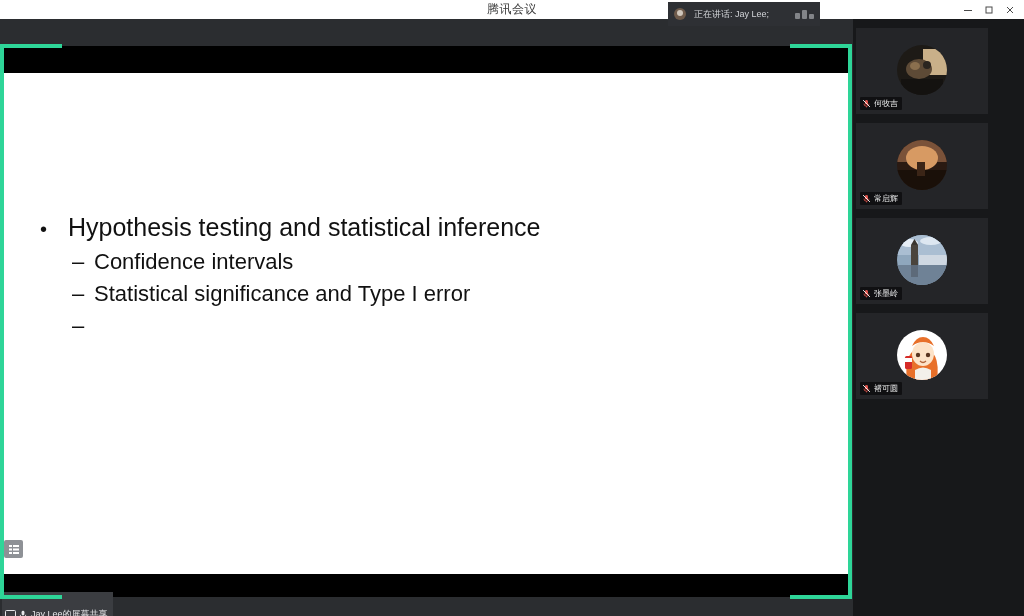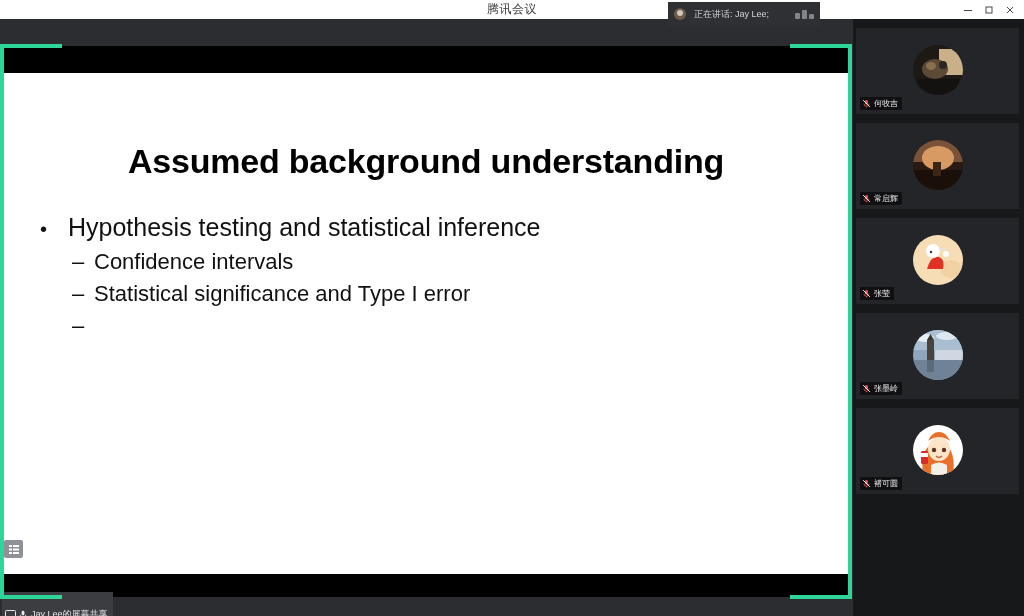--- a/index.html
+++ b/index.html
@@ -196,21 +196,21 @@
   .panel {
     position: absolute;
     left: 853px; top: 19px;
     width: 171px; height: 597px;
     background: #17181a;
     padding: 9px 0 0 3px;
     box-sizing: border-box;
   }
   .tile {
     position: relative;
-    width: 163px;
+    width: 132px;
     height: 86px;
     background: #242528;
     margin-bottom: 9px;
     overflow: hidden;
   }
   .tile-avatar {
     position: absolute;
     left: 50%; top: 50%;
     transform: translate(-50%, -52%);
     width: 50px; height: 50px;
@@ -296,21 +296,20 @@
       <i></i>
       <i></i>
     </span>
 </div>
 
 <div class="stage">
 
   <div class="share-frame">
 
     <div class="slide">
-      <div class="slide-title">Assumed background understanding</div>
 
       <div class="bullets">
         <div class="bullet-l1">
           <span class="mark">•</span>
           <span>Hypothesis testing and statistical inference</span>
         </div>
         <div class="bullet-l2">
           <span class="mark">–</span>
           <span>Confidence intervals</span>
         </div>
@@ -396,42 +395,20 @@
       <svg class="mic-icon" viewBox="0 0 10 10">
         <rect x="3.4" y="1.2" width="3.2" height="5" rx="1.6" fill="#e8554d"></rect>
         <path d="M2.2 5.2a2.8 2.8 0 0 0 5.6 0" stroke="#e8554d" stroke-width="0.9" fill="none"></path>
         <path d="M5 8v1.3" stroke="#e8554d" stroke-width="0.9"></path>
         <path d="M1.2 1.2 L8.8 8.8" stroke="#ffffff" stroke-width="1"></path>
       </svg>
       <span class="tile-name-text">常启辉</span>
     </div>
   </div>
 
-  <div class="tile">
-    <div class="tile-avatar">
-      <svg width="50" height="50" viewBox="0 0 50 50">
-        <rect width="50" height="50" fill="#f7ddb6"></rect>
-        <ellipse cx="38" cy="34" rx="11" ry="9" fill="#f0d2a4"></ellipse>
-        <path d="M14 34 q4 -14 12 -12 q6 2 4 12 z" fill="#e03127"></path>
-        <circle cx="20" cy="16" r="7" fill="#ffffff"></circle>
-        <circle cx="18" cy="17" r="1.2" fill="#333"></circle>
-        <path d="M26 14 q6 -2 8 4" stroke="#e4e4e4" stroke-width="1.5" fill="none"></path>
-        <circle cx="33" cy="19" r="3" fill="#fbfbfb"></circle>
-      </svg>
-    </div>
-    <div class="tile-name">
-      <svg class="mic-icon" viewBox="0 0 10 10">
-        <rect x="3.4" y="1.2" width="3.2" height="5" rx="1.6" fill="#e8554d"></rect>
-        <path d="M2.2 5.2a2.8 2.8 0 0 0 5.6 0" stroke="#e8554d" stroke-width="0.9" fill="none"></path>
-        <path d="M5 8v1.3" stroke="#e8554d" stroke-width="0.9"></path>
-        <path d="M1.2 1.2 L8.8 8.8" stroke="#ffffff" stroke-width="1"></path>
-      </svg>
-      <span class="tile-name-text">张莹</span>
-    </div>
-  </div>
 
 
   <div class="tile">
     <div class="tile-avatar">
       <svg width="50" height="50" viewBox="0 0 50 50">
         <rect width="50" height="50" fill="#8fa7bd"></rect>
         <rect x="0" y="0" width="50" height="20" fill="#aabed2"></rect>
         <ellipse cx="12" cy="8" rx="9" ry="4" fill="#e6eef6"></ellipse>
         <ellipse cx="34" cy="6" rx="11" ry="4" fill="#dde7f1"></ellipse>
         <rect x="14" y="10" width="7" height="20" fill="#4a443c"></rect>

